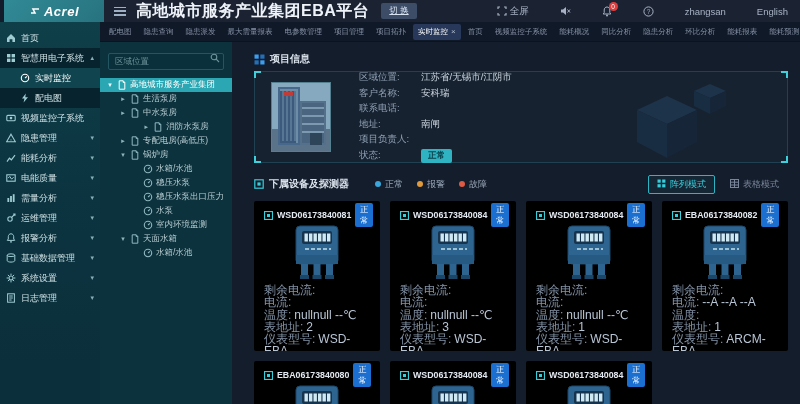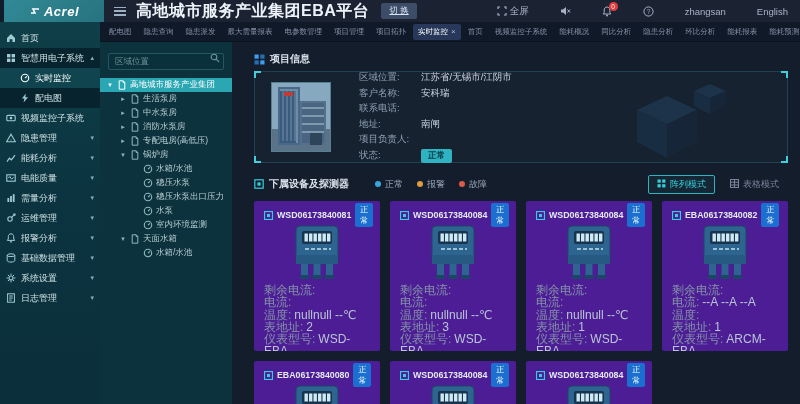--- a/index.html
+++ b/index.html
@@ -79,21 +79,21 @@
   .devices-head { display:flex; align-items:center; margin-top:12px; height:18px; }
   .legend { display:flex; align-items:center; gap:14px; margin-left:26px; }
   .legend-item { display:flex; align-items:center; gap:4px; color:#9aa7b8; font-size:9px; }
   .legend-dot { width:6px; height:6px; border-radius:50%; }
   .mode-btns { margin-left:auto; display:flex; gap:6px; }
   .mode-btn { display:flex; align-items:center; gap:4px; font-size:9px; color:#78859a;
     padding:2px 8px; border:1px solid transparent; border-radius:2px; cursor:pointer; }
   .mode-btn.active { color:#35cfdc; border-color:#2fb3c3; background:rgba(47,179,195,.07); }
 
   .cards-grid { margin-top:8px; display:grid; grid-template-columns:repeat(4,1fr); gap:10px; }
-  .dev-card { background:#4c1d95; border-radius:2px; height:150px; padding:7px 10px 5px 10px; overflow:hidden; }
+  .dev-card { background:#000000; border-radius:2px; height:150px; padding:7px 10px 5px 10px; overflow:hidden; }
   .card-head { display:flex; align-items:center; gap:4px; height:13px; }
   .card-id { color:#e3e9f1; font-size:8.8px; font-weight:bold; white-space:nowrap; }
   .card-badge { margin-left:auto; background:#1a6fd0; color:#fff; font-size:8px; padding:1px 5px; border-radius:2px; }
   .meter-wrap { display:flex; justify-content:center; margin:4px 0 3px 0; }
   .card-fields { font-size:12px; line-height:12.3px; }
   .cf-label { color:#8494a8; }
   .cf-value { color:#b9c6d6; }
 </style>
 </head>
 <body>
@@ -364,21 +364,21 @@
         <div class="tree-node" style="padding-left: 19px;">
           <span class="t-caret">▸</span>
           <span class="icon10">
             <svg width="10" height="10" viewBox="0 0 10 10">
               <path d="M2.2 0.8h4l1.6 1.7v6.7H2.2z" fill="none" stroke="#8fb7c0" stroke-width="1"></path>
               <path d="M6.2 0.8v1.7h1.6" fill="none" stroke="#8fb7c0" stroke-width="1"></path>
             </svg>
           </span>
           <span>中水泵房</span>
         </div>
-        <div class="tree-node" style="padding-left: 19px;">
+        <div class="tree-node" style="padding-left: 19px; justify-content: center;">
           <span class="t-caret">▸</span>
           <span class="icon10">
             <svg width="10" height="10" viewBox="0 0 10 10">
               <path d="M2.2 0.8h4l1.6 1.7v6.7H2.2z" fill="none" stroke="#8fb7c0" stroke-width="1"></path>
               <path d="M6.2 0.8v1.7h1.6" fill="none" stroke="#8fb7c0" stroke-width="1"></path>
             </svg>
           </span>
           <span>消防水泵房</span>
         </div>
         <div class="tree-node" style="padding-left: 19px;">

